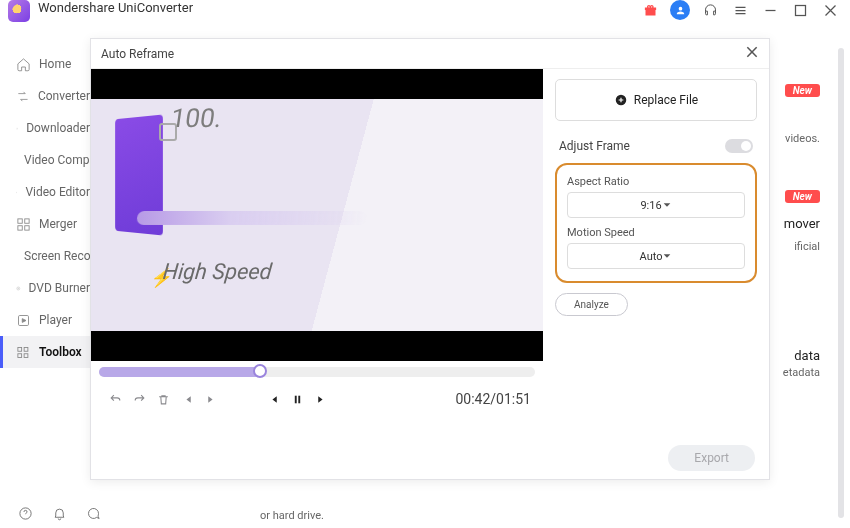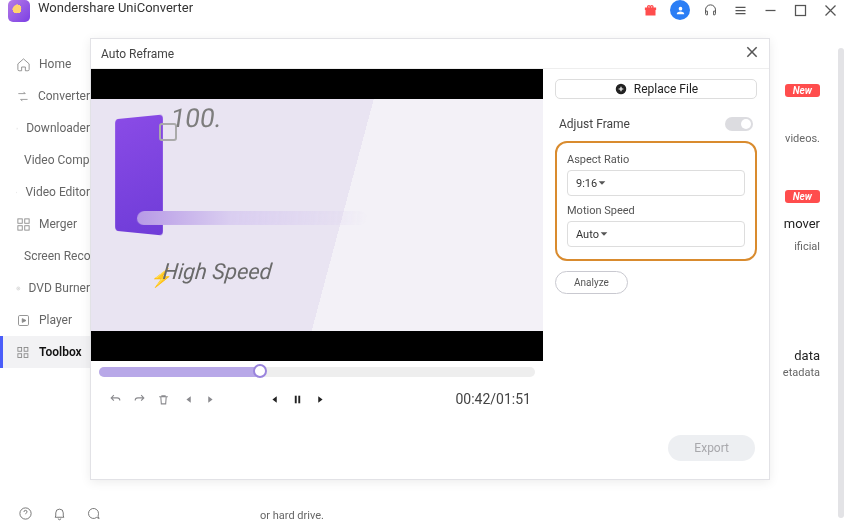--- a/index.html
+++ b/index.html
@@ -47,32 +47,32 @@
 
   .timeline{height:10px;background:#eee;margin:6px 8px;border-radius:5px;position:relative;}
   .timeline .prog{position:absolute;left:0;top:0;bottom:0;width:37%;background:#b8a8e8;border-radius:5px;}
   .timeline .knob{position:absolute;left:37%;top:-3px;width:14px;height:14px;border-radius:50%;background:#fff;border:2px solid #9a84dd;transform:translateX(-50%);}
   .ctrls{display:flex;align-items:center;padding:4px 12px 0;}
   .ctrls .ci{width:24px;height:24px;display:flex;align-items:center;justify-content:center;color:#8a8a8e;cursor:pointer;}
   .ctrls .ci.dark{color:#222;}
   .ctrls svg{width:13px;height:13px;}
   .ctrls .time{font-size:14px;color:#444;margin-left:4px;}
   .ctrls .gap{flex:1;}
-  .dlg-foot{position:absolute;bottom:18px;right:14px;}
+  .dlg-foot{position:absolute;bottom:8px;right:14px;}
   .export{background:#edeff2;color:#a8a8ac;border:none;border-radius:14px;padding:6px 26px;font-size:12px;}
 
   .panel{width:226px;padding:10px 12px 0;}
-  .replace{border:1px solid #ddd;border-radius:5px;height:20px;display:flex;align-items:center;justify-content:center;font-size:12px;cursor:pointer;gap:6px;}
+  .replace{border:1px solid #ddd;border-radius:5px;height:42px;display:flex;align-items:center;justify-content:center;font-size:12px;cursor:pointer;gap:6px;}
   .replace svg{width:14px;height:14px;}
   .adjust{display:flex;justify-content:space-between;margin:18px 4px 10px;font-size:12px;color:#444;}
   .toggle{width:28px;height:14px;border-radius:8px;background:#dcdce0;position:relative;}
   .toggle::after{content:"";position:absolute;right:2px;top:2px;width:10px;height:10px;border-radius:50%;background:#fff;}
   .hl{border:2px solid #d98b2e;border-radius:12px;padding:10px 10px 12px;}
   .lbl{font-size:11px;color:#555;margin-bottom:4px;}
-  .sel{border:1px solid #ddd;border-radius:4px;height:26px;display:flex;align-items:center;justify-content:flex-start;padding:0 8px;font-size:11px;color:#333;cursor:pointer;margin-bottom:8px;}
+  .sel{border:1px solid #ddd;border-radius:4px;height:26px;display:flex;align-items:center;justify-content:center;padding:0 8px;font-size:11px;color:#333;cursor:pointer;margin-bottom:8px;}
   .sel svg{width:10px;height:10px;}
   .analyze{border:1px solid #c9c9d0;background:#fff;border-radius:14px;padding:5px 18px;font-size:10px;color:#555;cursor:pointer;margin-top:10px;}
 </style>
 </head>
 <body>
 
 <div class="titlebar">
   <div class="logo"></div>
   <div class="apptitle">Wondershare UniConverter</div>
   <div class="spacer"></div>

